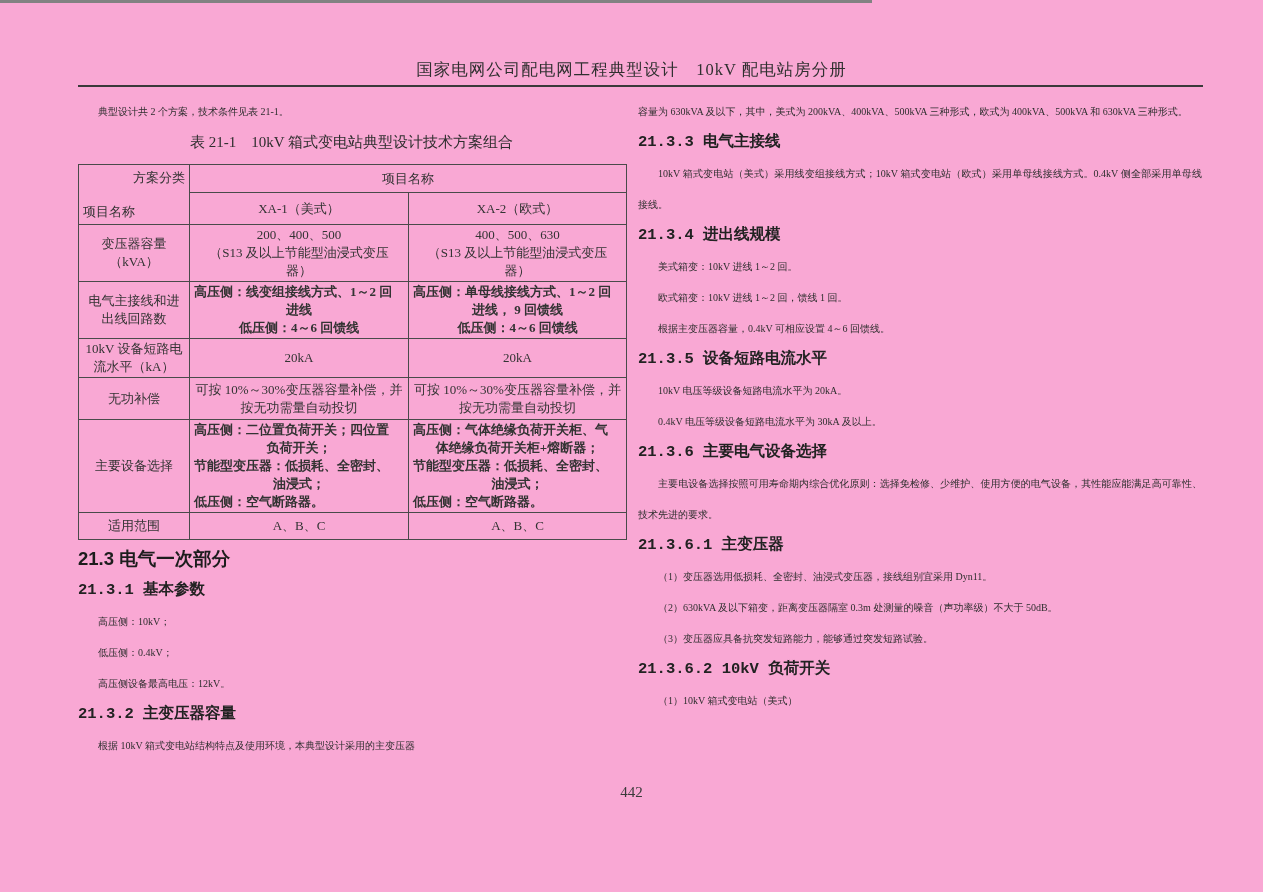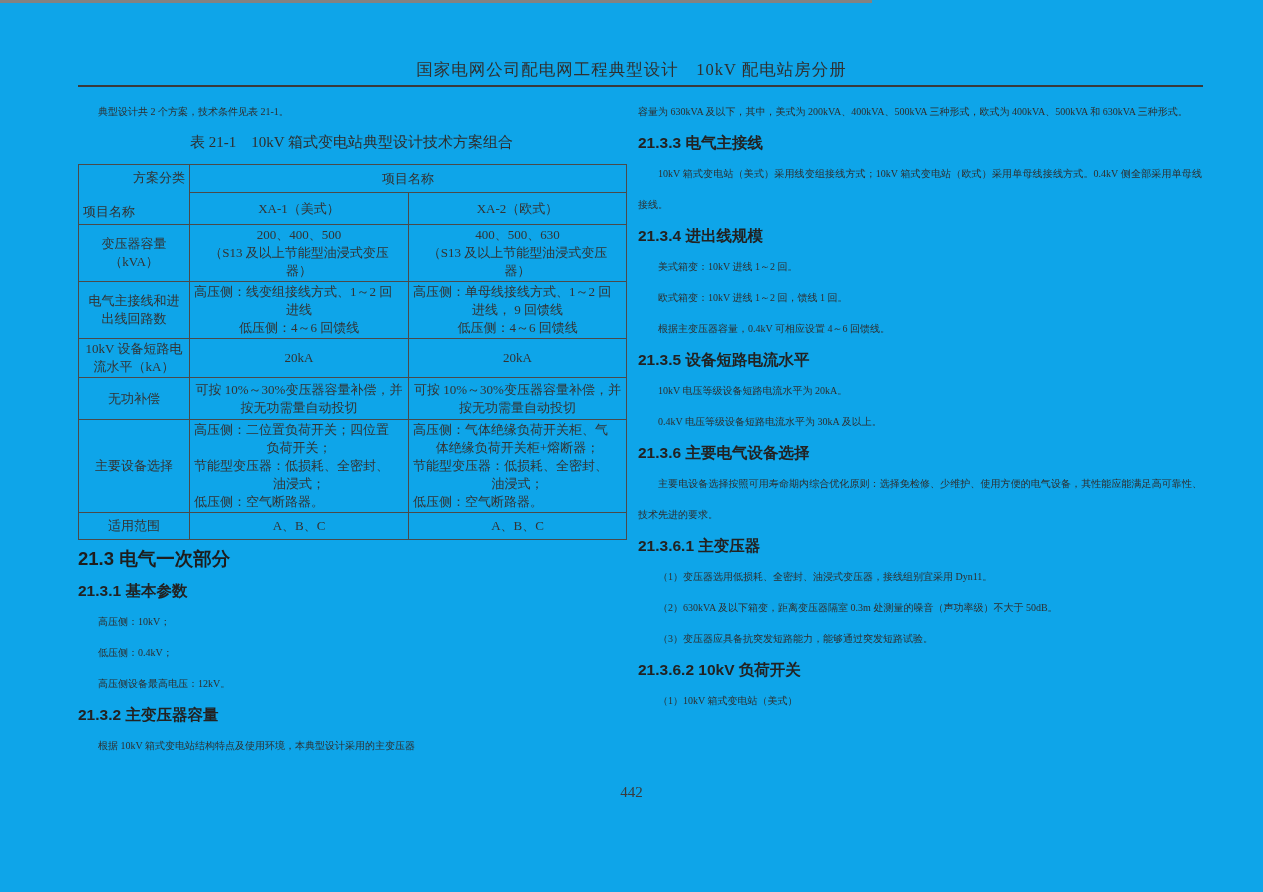--- a/index.html
+++ b/index.html
@@ -2,21 +2,21 @@
 <html><head>
 <meta charset="utf-8">
 <style>
   * { margin: 0; padding: 0; box-sizing: border-box; }
   html, body { background: #e8e8e8; }
   body { font-family: "Liberation Serif", serif; }
   .page {
     position: relative;
     width: 1263px;
     height: 892px;
-    background: #0ea5e9;
+    background: #f9a8d4;
     color: #2b2b2b;
     overflow: hidden;
   }
   .scan-bar {
     position: absolute;
     left: 0; top: 0;
     width: 872px; height: 3px;
     background: #828282;
   }
   .doc-header-title {
@@ -40,21 +40,21 @@
 
   .para {
     font-size: 10px;
     line-height: 31px;
     text-align: justify;
     color: #2e2e2e;
   }
   .ind { text-indent: 2em; }
 
   .h-sub {
-    font-family: Liberation Sans, sans-serif;
+    font-family: Liberation Mono, monospace;
     font-weight: bold;
     font-size: 15.5px;
     line-height: 31px;
     color: #222;
     text-align: left;
   }
   .h-main {
     font-family: Liberation Sans, sans-serif;
     font-weight: bold;
     font-size: 18.5px;
@@ -91,21 +91,21 @@
   tr.r4 td { height: 53px; }
   tr.r5 td { height: 38px; }
   tr.r6 td { height: 42px; }
   tr.r7 td { height: 68px; }
   tr.r8 td { height: 27px; }
   td.c { text-align: center; }
   td.pre { white-space: pre-line; }
   td.corner { padding: 4px 7px; }
   .corner-top { text-align: right; line-height: 18px; }
   .corner-bottom { text-align: left; line-height: 18px; margin-top: 16px; }
-  .tl { line-height: 18px; white-space: nowrap; }
+  .tl { line-height: 18px; white-space: nowrap; font-weight: bold; }
   .tl.left { text-align: left; }
   .tl.center { text-align: center; }
 
   .lc-block { margin-top: 2px; }
 
   .page-number {
     position: absolute;
     left: 0; top: 784px;
     width: 1263px;
     text-align: center;

